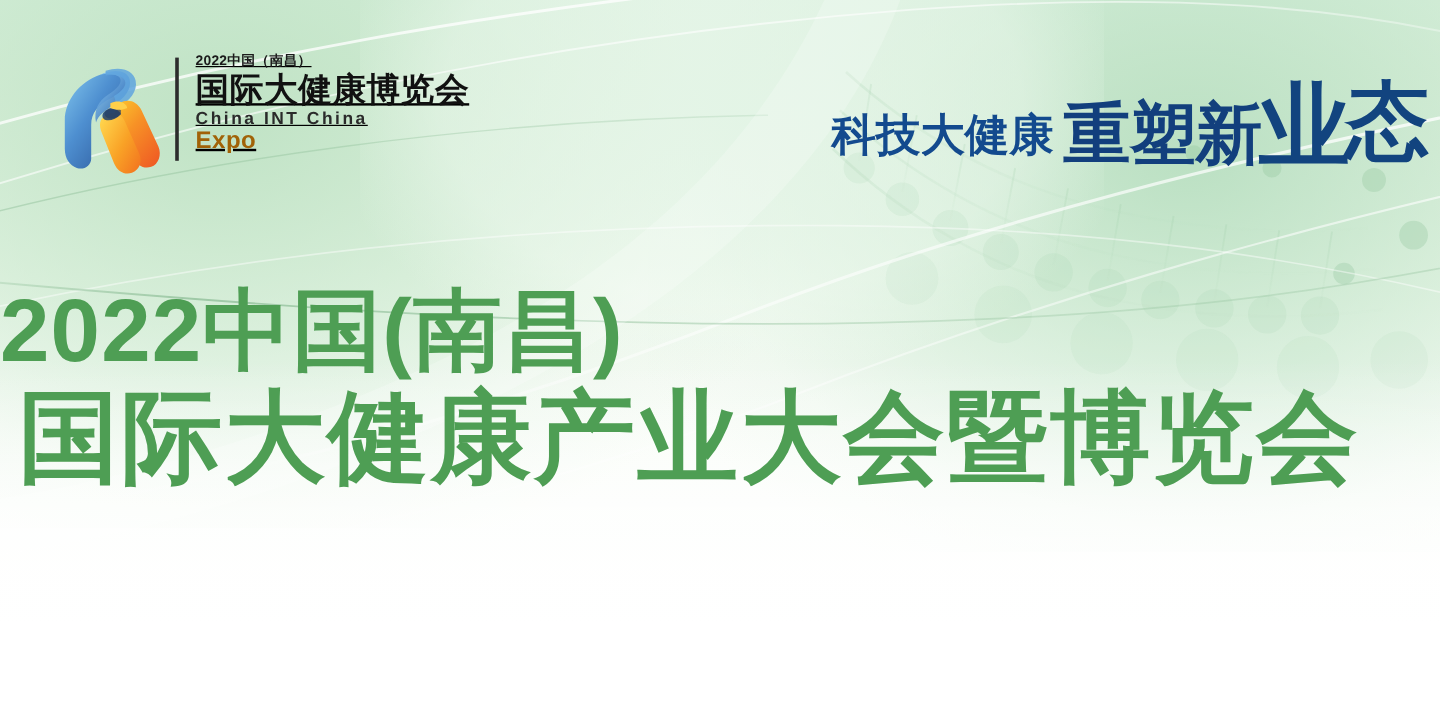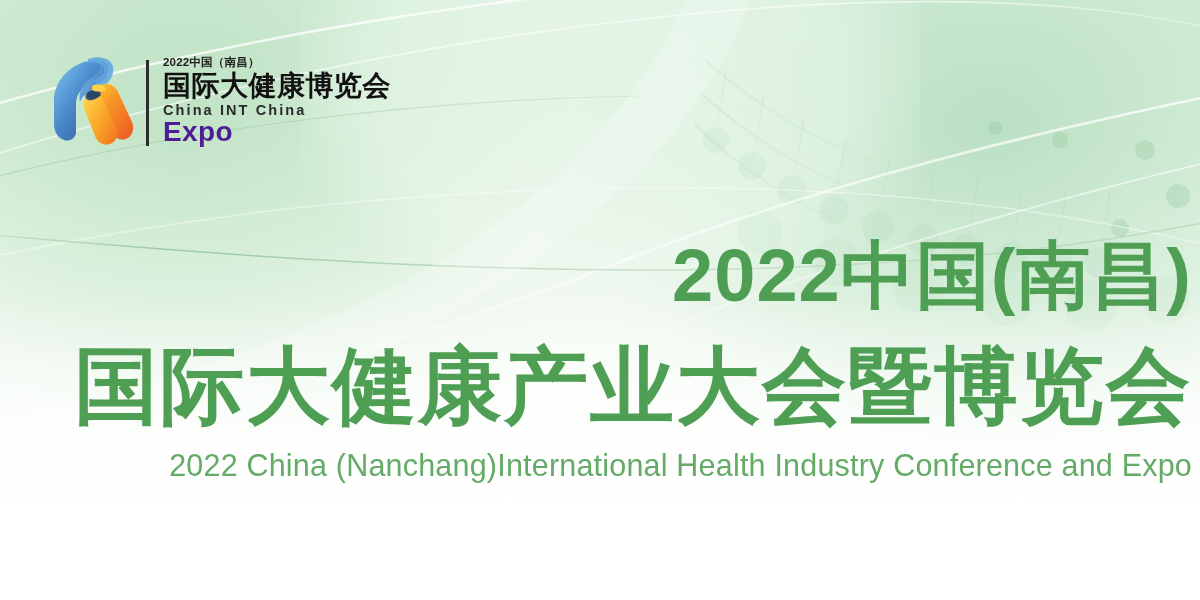--- a/index.html
+++ b/index.html
@@ -88,22 +88,23 @@
     width: 1200px;
     height: 200px;
   }
 
   
   .logo-lockup {
     position: absolute;
     left: 48px;
     top: 46px;
     display: flex;
-    align-items: flex-end;
+    align-items: flex-start;
     gap: 10px;
+    text-decoration: underline;
   }
   .logo-mark {
     width: 88px;
     height: 100px;
     flex: 0 0 auto;
   }
   .logo-divider {
     width: 3px;
     height: 86px;
     background: #2c2c2c;
@@ -135,23 +136,23 @@
   }
   .logo-line-3 {
     font-size: 14.5px;
     font-weight: 700;
     color: #2a2a2a;
     letter-spacing: 2.1px;
     white-space: nowrap;
     margin-bottom: 1px;
   }
   .logo-line-4 {
-    font-size: 28px;
-    font-weight: 700;
-    color: #4c1d95;
+    font-size: 20px;
+    font-weight: 700;
+    color: #a16207;
     letter-spacing: 0.4px;
     white-space: nowrap;
   }
 
   
   .slogan {
     position: absolute;
     left: 693px;
     top: 66px;
     display: flex;
@@ -190,38 +191,39 @@
     margin-left: 2px;
     padding-bottom: 4px;
   }
 
   
   .title-block {
     position: absolute;
     left: 0;
     top: 236px;
     width: 1192px;
-    text-align: right;
+    text-align: left;
   }
   .title-line-1 {
     font-size: 74px;
     font-weight: 700;
     color: #4e9e54;
     letter-spacing: 1px;
     line-height: 1.08;
     white-space: nowrap;
   }
   .title-line-2 {
     font-size: 84px;
     font-weight: 700;
     color: #4e9e54;
     letter-spacing: 2px;
     line-height: 1.16;
     white-space: nowrap;
-    margin-top: 22px;
+    margin-top: 0;
+    padding-left: 15px;
   }
   .title-sub {
     font-size: 30.5px;
     font-weight: 400;
     color: #63ab67;
     letter-spacing: 0.2px;
     line-height: 1.2;
     white-space: nowrap;
     margin-top: 12px;
   }
@@ -391,21 +393,26 @@
       <div class="logo-divider"></div>
 
       <div class="logo-text-col">
         <div class="logo-line-1">2022中国（南昌）</div>
         <div class="logo-line-2">国际大健康博览会</div>
         <div class="logo-line-3">China INT China</div>
         <div class="logo-line-4">Expo</div>
       </div>
     </div>
 
+    <div class="slogan">
+      <span class="slogan-lead">科技大健康</span>
+      <span class="slogan-main">重塑新</span>
+      <span class="slogan-brush">业</span>
+      <span class="slogan-brush-2">态</span>
+    </div>
   </div>
 
   <div class="title-block">
     <div class="title-line-1">2022中国(南昌)</div>
     <div class="title-line-2">国际大健康产业大会暨博览会</div>
-    <div class="title-sub">2022 China (Nanchang)International Health Industry Conference and Expo</div>
   </div>
 
 </div>
 
 </body></html>

